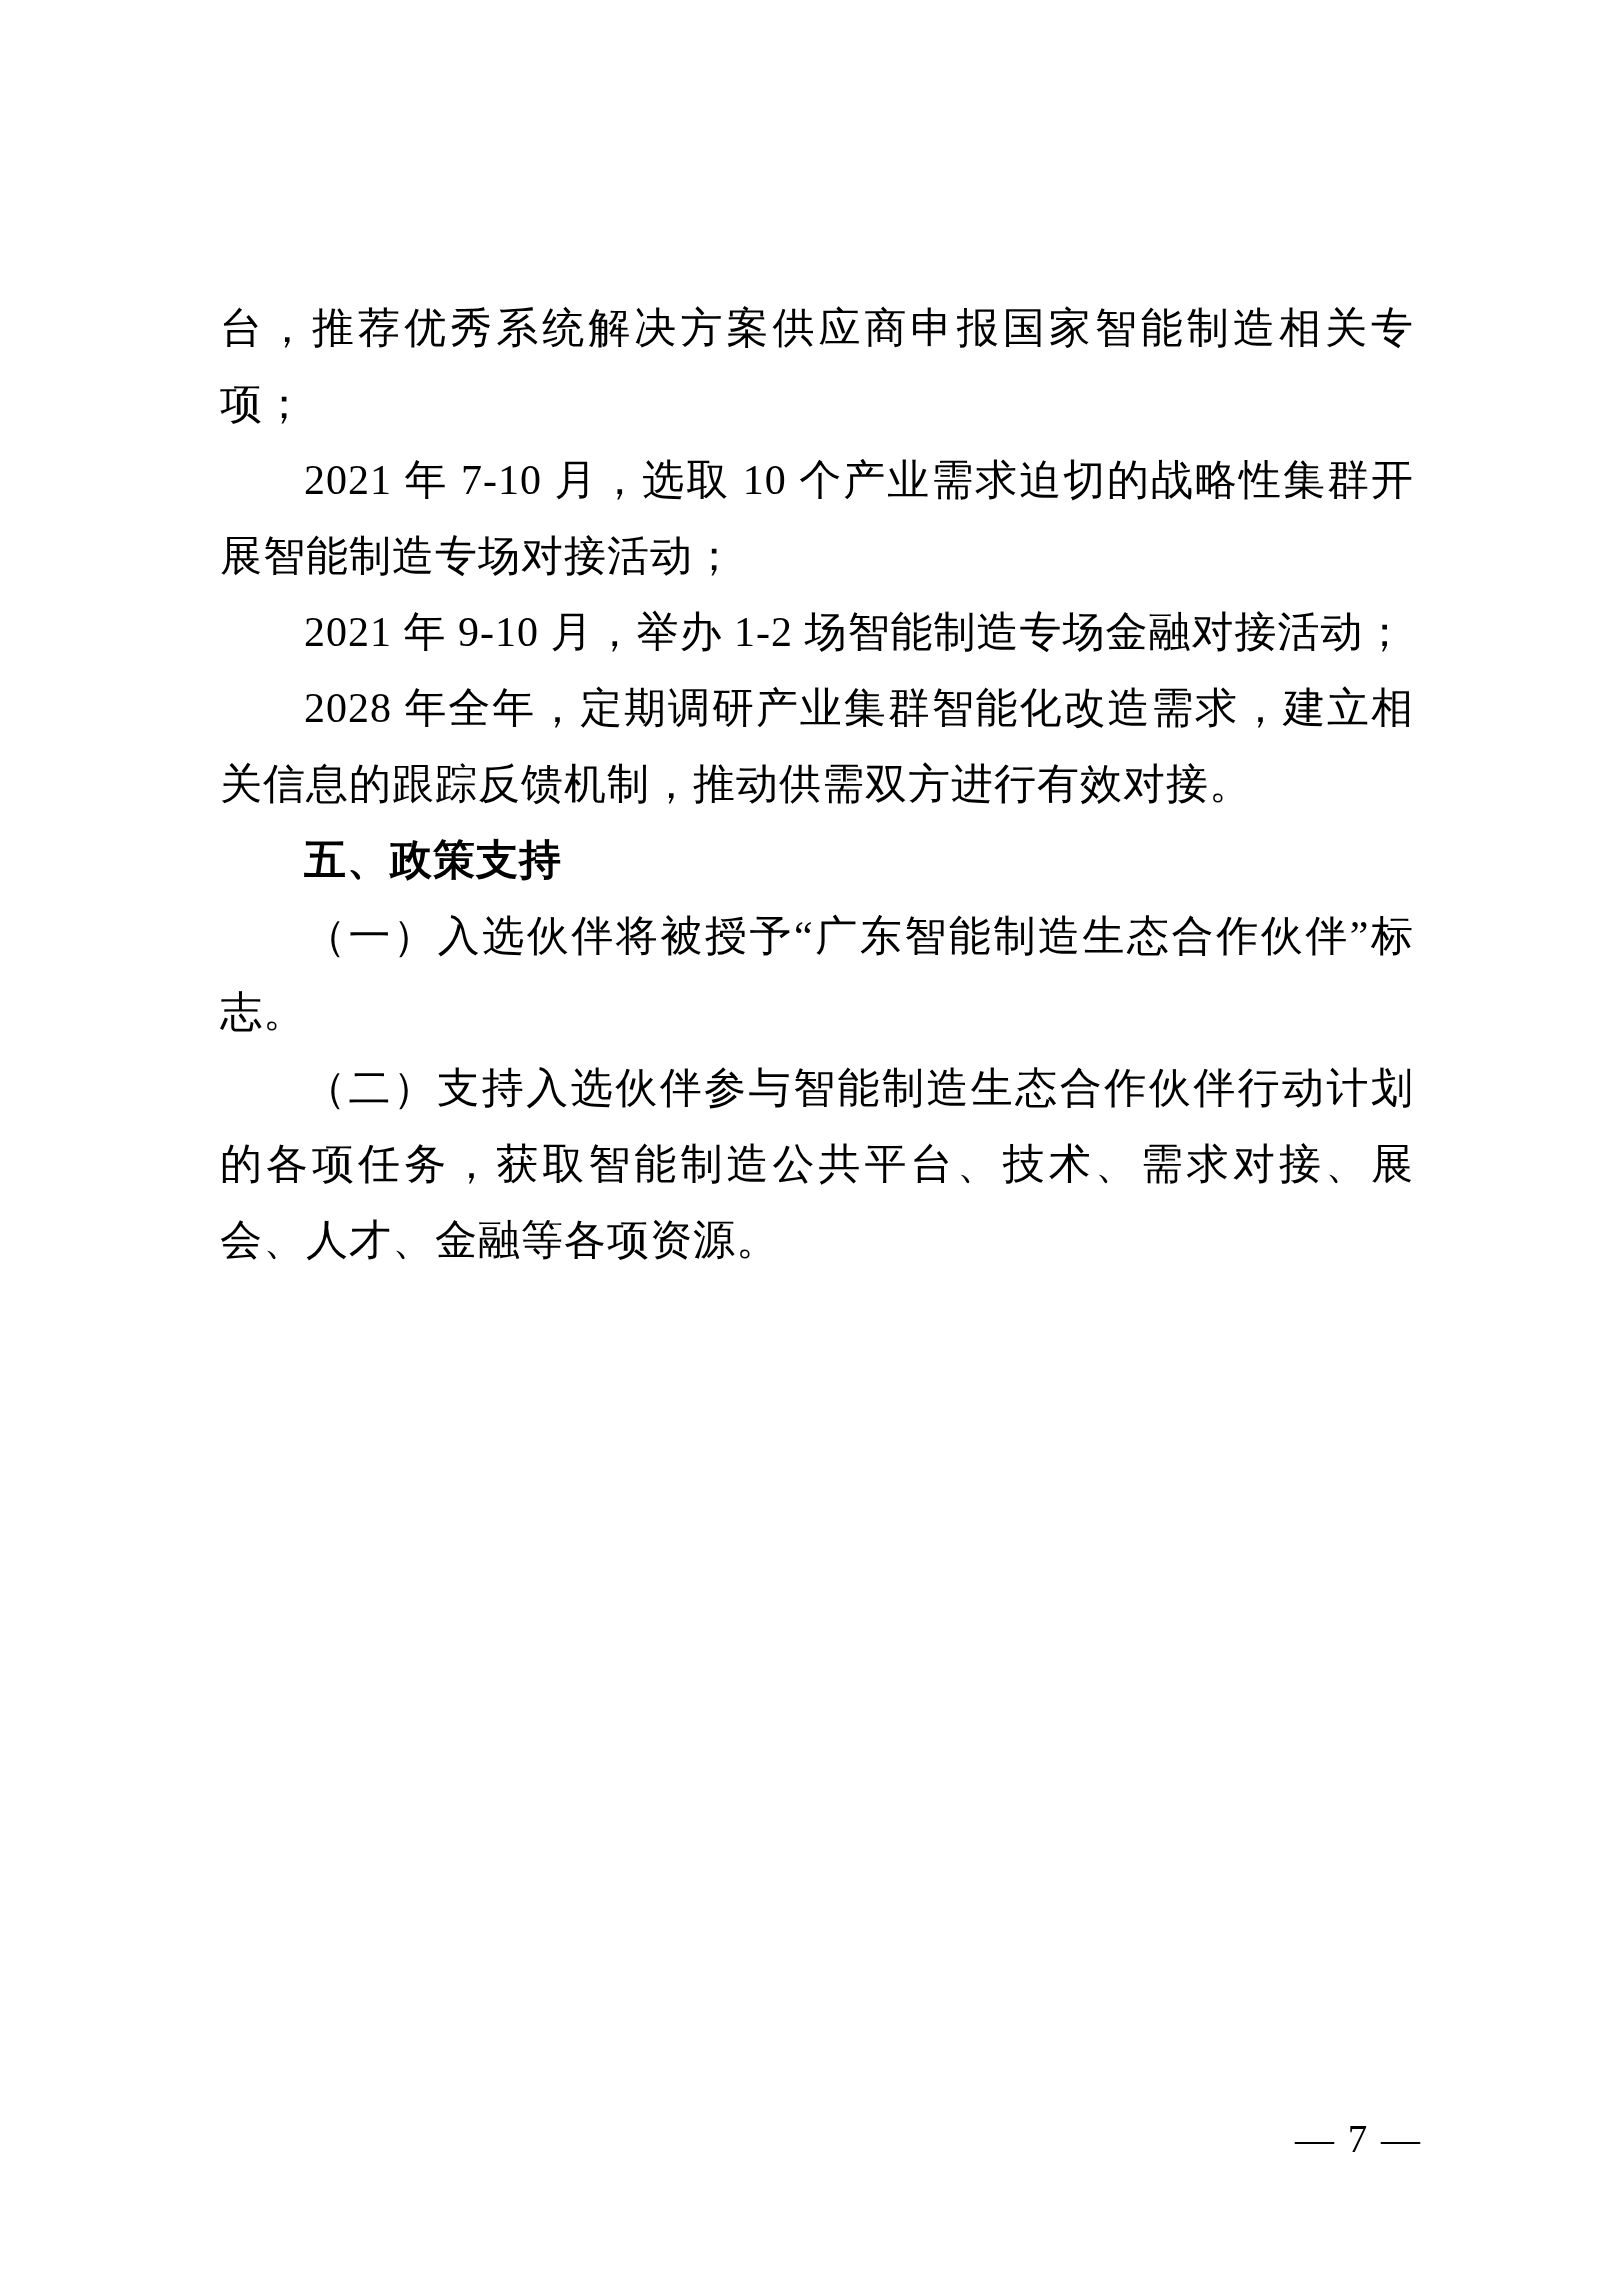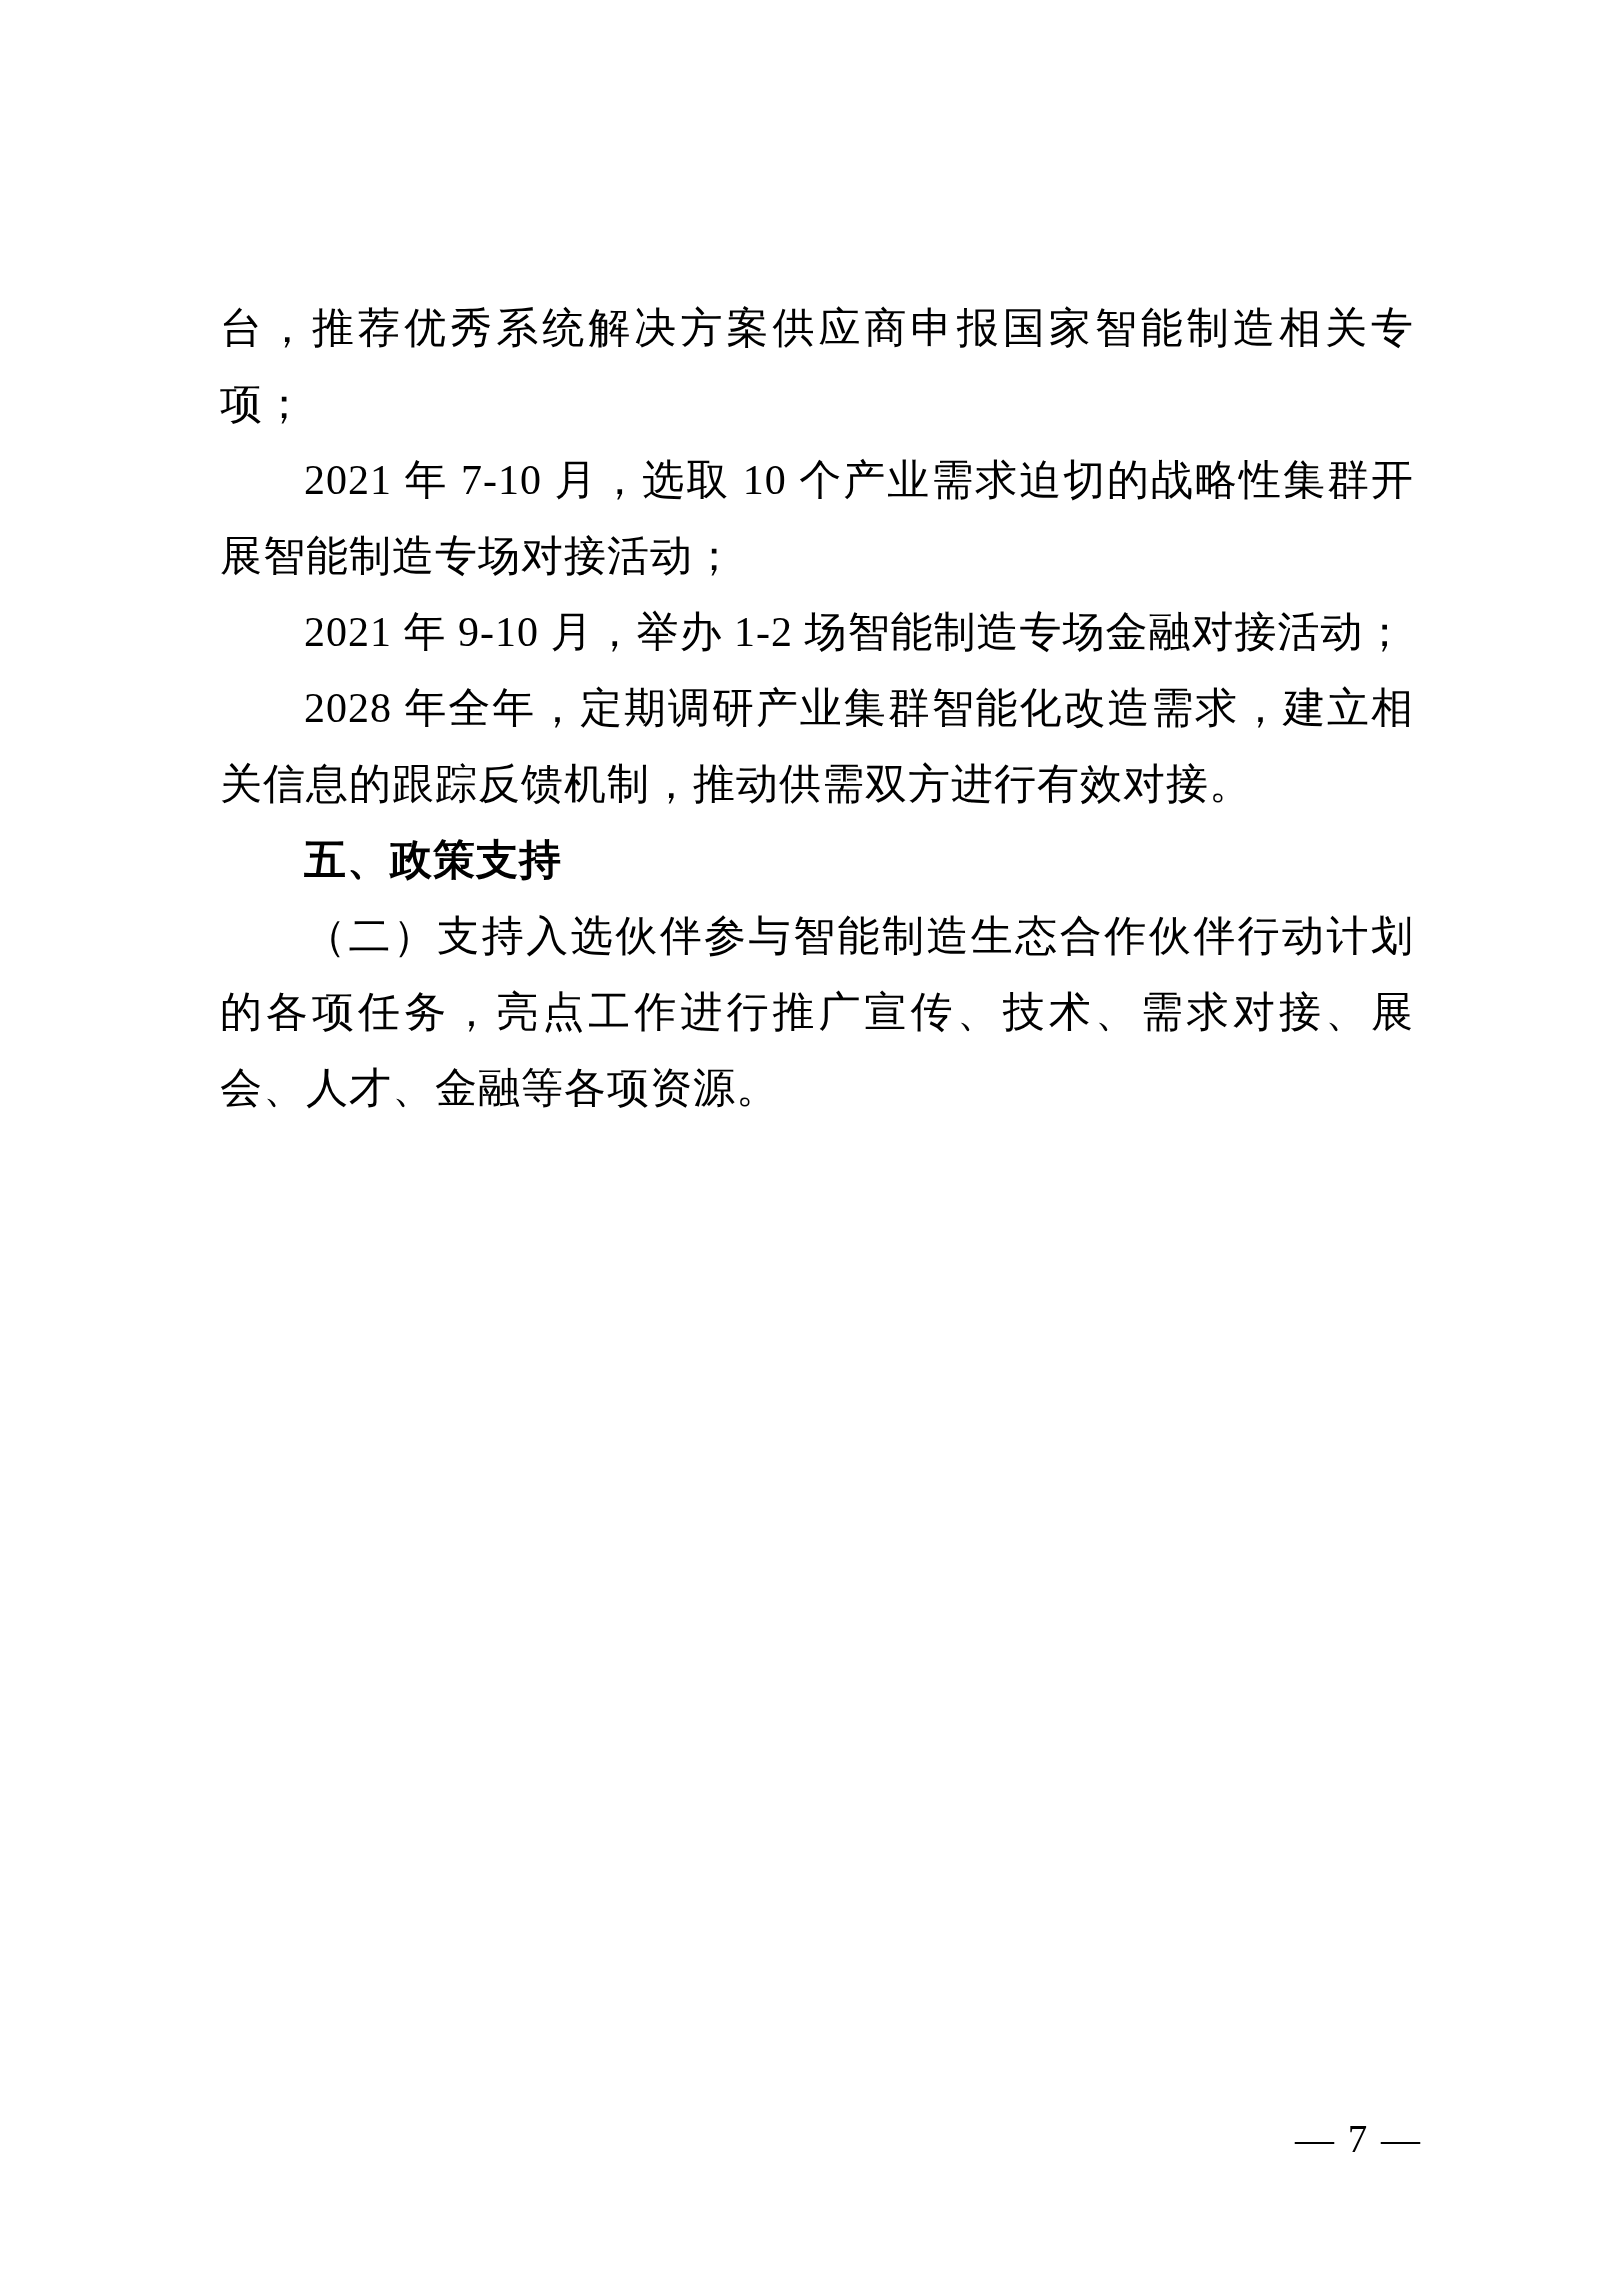--- a/index.html
+++ b/index.html
@@ -72,22 +72,23 @@
 
     <p class="para indent">2021 年 7-10 月，选取 10 个产业需求迫切的战略性集群开展智能制造专场对接活动；</p>
 
 
     <p class="para indent">2021 年 9-10 月，举办 1-2 场智能制造专场金融对接活动；</p>
 
     <p class="para indent">2028 年全年，定期调研产业集群智能化改造需求，建立相关信息的跟踪反馈机制，推动供需双方进行有效对接。</p>
 
     <p class="para heading">五、政策支持</p>
 
+    <p class="para indent">（一）入选伙伴将被授予“广东智能制造生态合作伙伴”标志。</p>
 
-    <p class="para indent">（二）支持入选伙伴参与智能制造生态合作伙伴行动计划的各项任务，亮点工作进行推广宣传、技术、需求对接、展会、人才、金融等各项资源。</p>
+    <p class="para indent">（二）支持入选伙伴参与智能制造生态合作伙伴行动计划的各项任务，获取智能制造公共平台、技术、需求对接、展会、人才、金融等各项资源。</p>
 
 
 
   </div>
 
   <div class="page-footer">— 7 —</div>
 
 </div>
 
 

